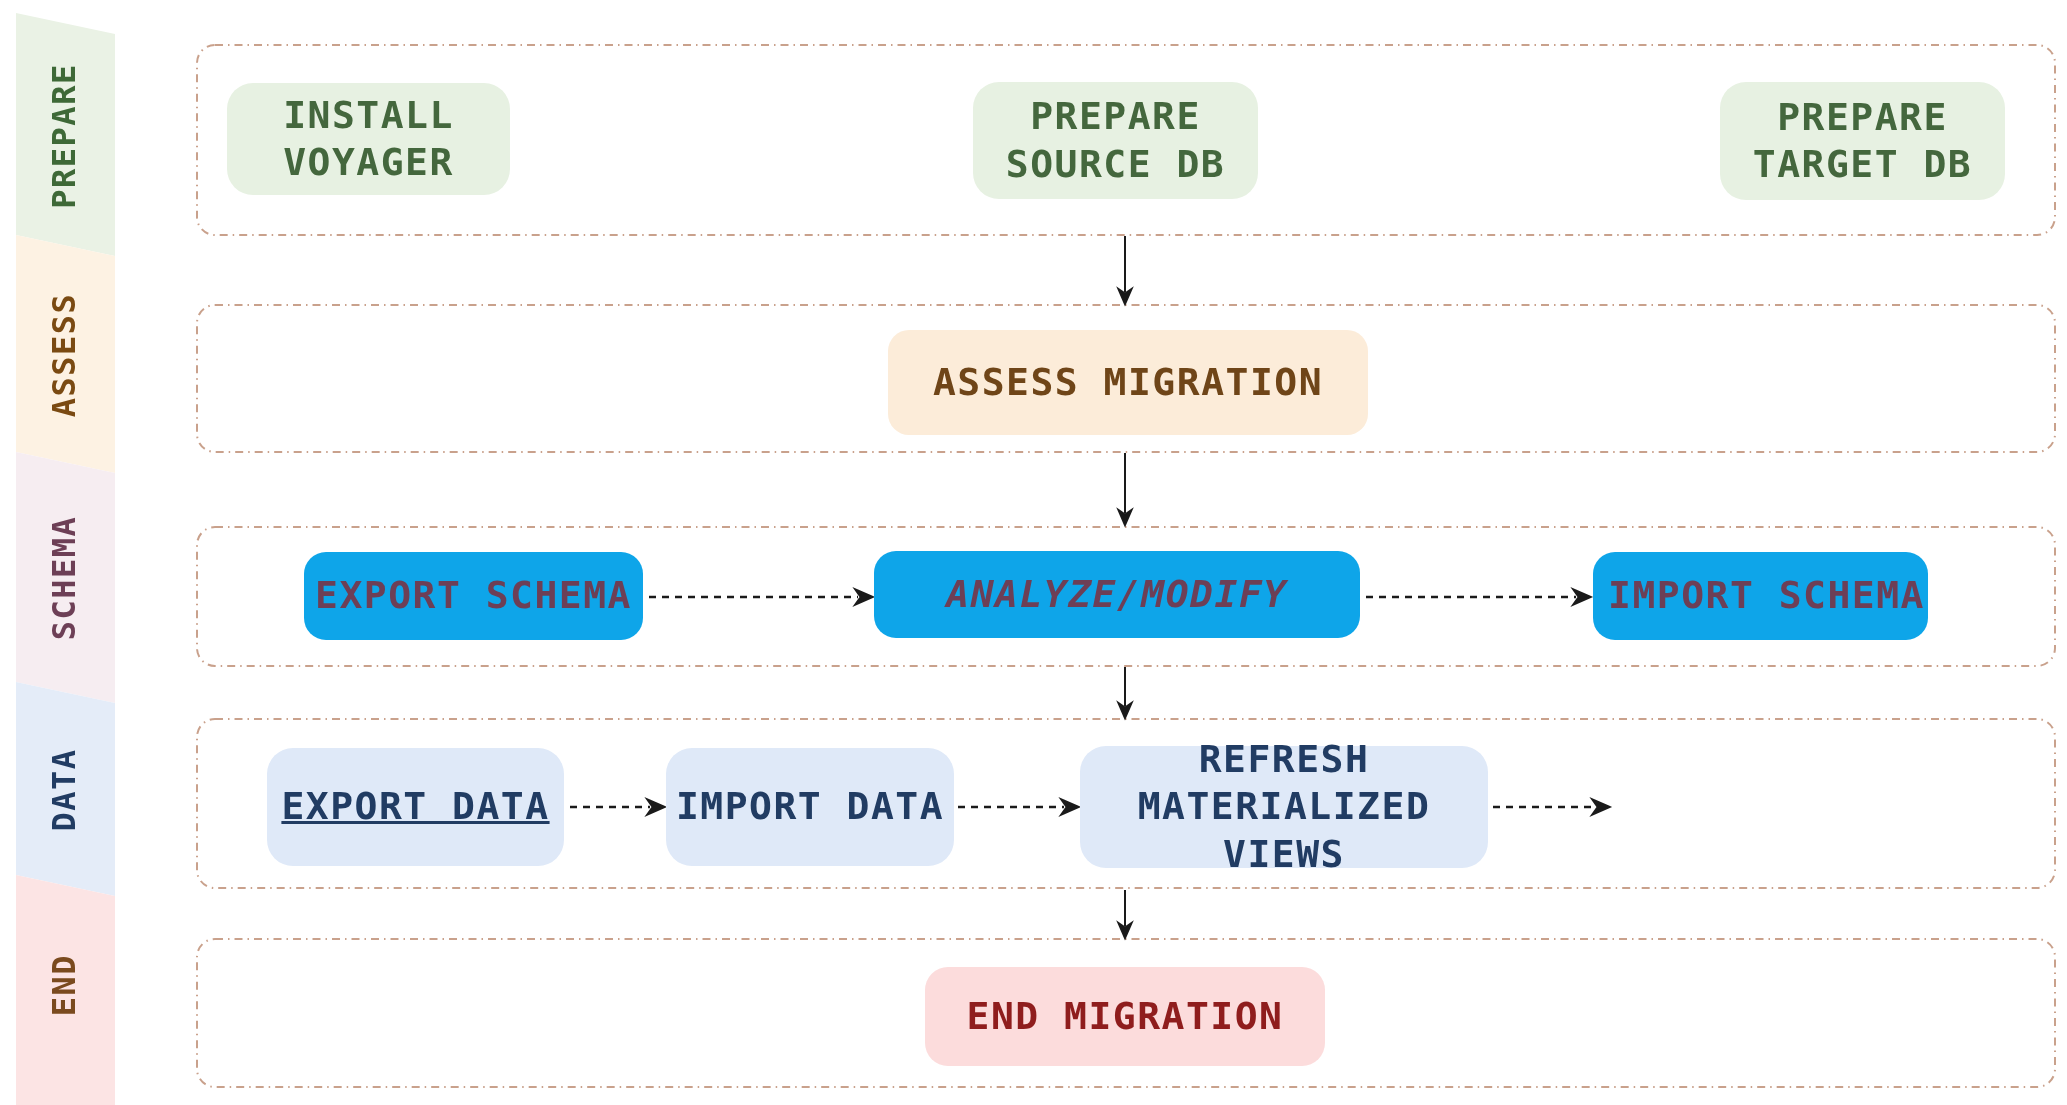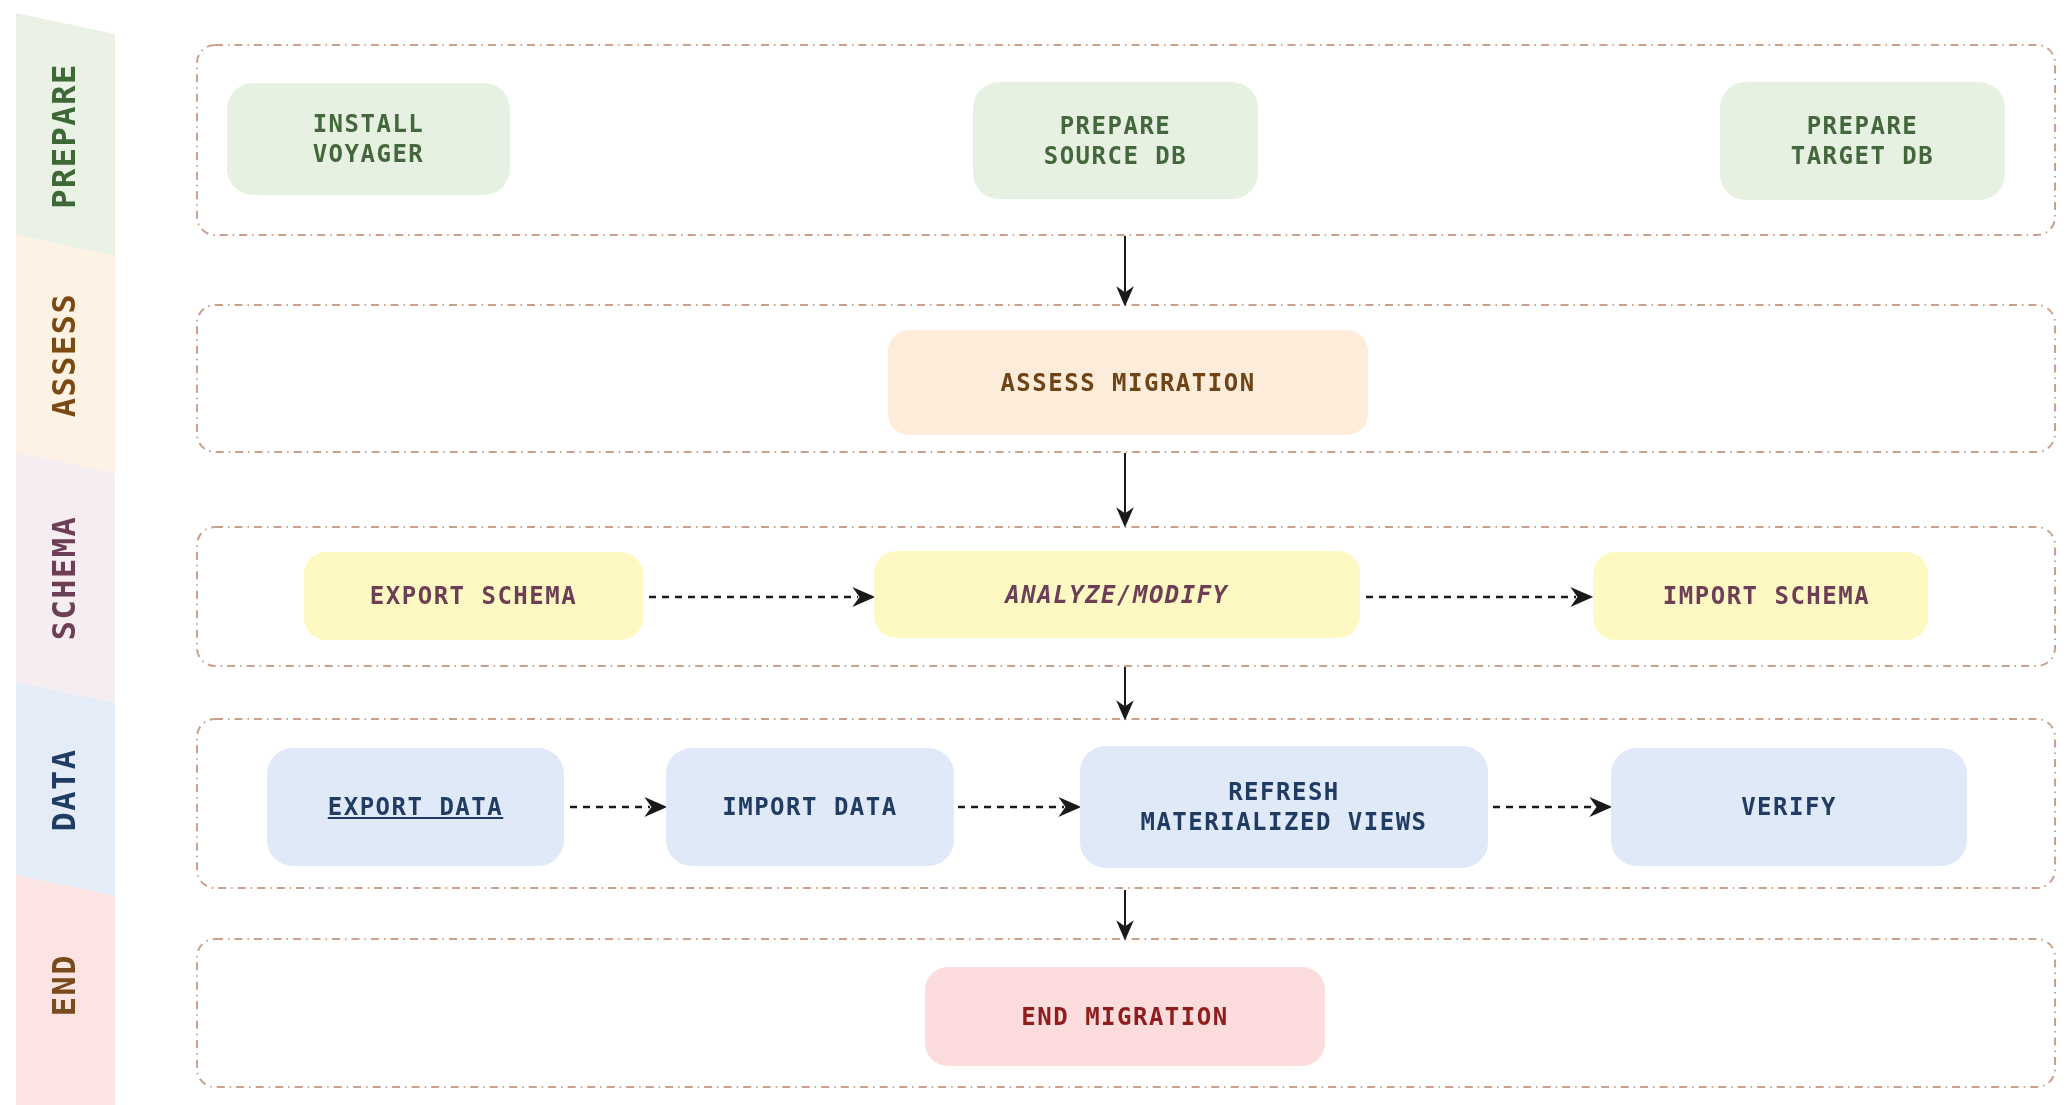--- a/index.html
+++ b/index.html
@@ -46,28 +46,28 @@
   .band-label.data    { top: 770px; color: #213c63; }
   .band-label.end     { top: 965px; color: #7a4a1e; }
 
   
   .node {
     position: absolute;
     border-radius: 26px;
     display: flex; align-items: center; justify-content: center;
     text-align: center;
     font-weight: bold;
-    font-size: 24px;
+    font-size: 38px;
     letter-spacing: 1.5px;
     line-height: 1.25;
     white-space: pre-line;
   }
   .node.green { background: #e7f1e2; color: #44673d; }
   .node.cream { background: #fcecd9; color: #6f4518; }
-  .node.pink  { background: #fef9c3; color: #6d3f56; }
+  .node.pink  { background: #0ea5e9; color: #6d3f56; }
   .node.blue  { background: #dfe9f8; color: #213c63; }
   .node.red   { background: #fcdcdc; color: #8f1d1d; }
 </style>
 </head>
 <body>
 
 <div class="canvas">
 
   <div class="band-stack">
     <div class="band prepare"></div>
@@ -145,17 +145,16 @@
   <div class="node cream" style="left:888px; top:330px; width:480px; height:105px;border-radius:21px;">ASSESS MIGRATION</div>
 
   <div class="node pink" style="left:304px;  top:552px; width:339px; height:88px; border-radius:22px;">EXPORT SCHEMA</div>
   <div class="node pink" style="left:874px;  top:551px; width:486px; height:87px; border-radius:22px;font-style:italic;">ANALYZE/MODIFY</div>
   <div class="node pink" style="left:1593px; top:552px; width:335px; height:88px; border-radius:22px;padding-left:12px;">IMPORT SCHEMA</div>
 
   <div class="node blue" style="left:267px;  top:748px; width:297px; height:118px;text-decoration:underline;">EXPORT DATA</div>
   <div class="node blue" style="left:1080px; top:746px; width:408px; height:122px;">REFRESH
 MATERIALIZED VIEWS</div>
   <div class="node blue" style="left:666px;  top:748px; width:288px; height:118px;">IMPORT DATA</div>
-  <div class="node blue" style="left:1611px; top:748px; width:356px; height:118px;">VERIFY</div>
 
   <div class="node red" style="left:925px; top:967px; width:400px; height:99px; border-radius:23px;">END MIGRATION</div>
 
 </div>
 
 </body></html>

